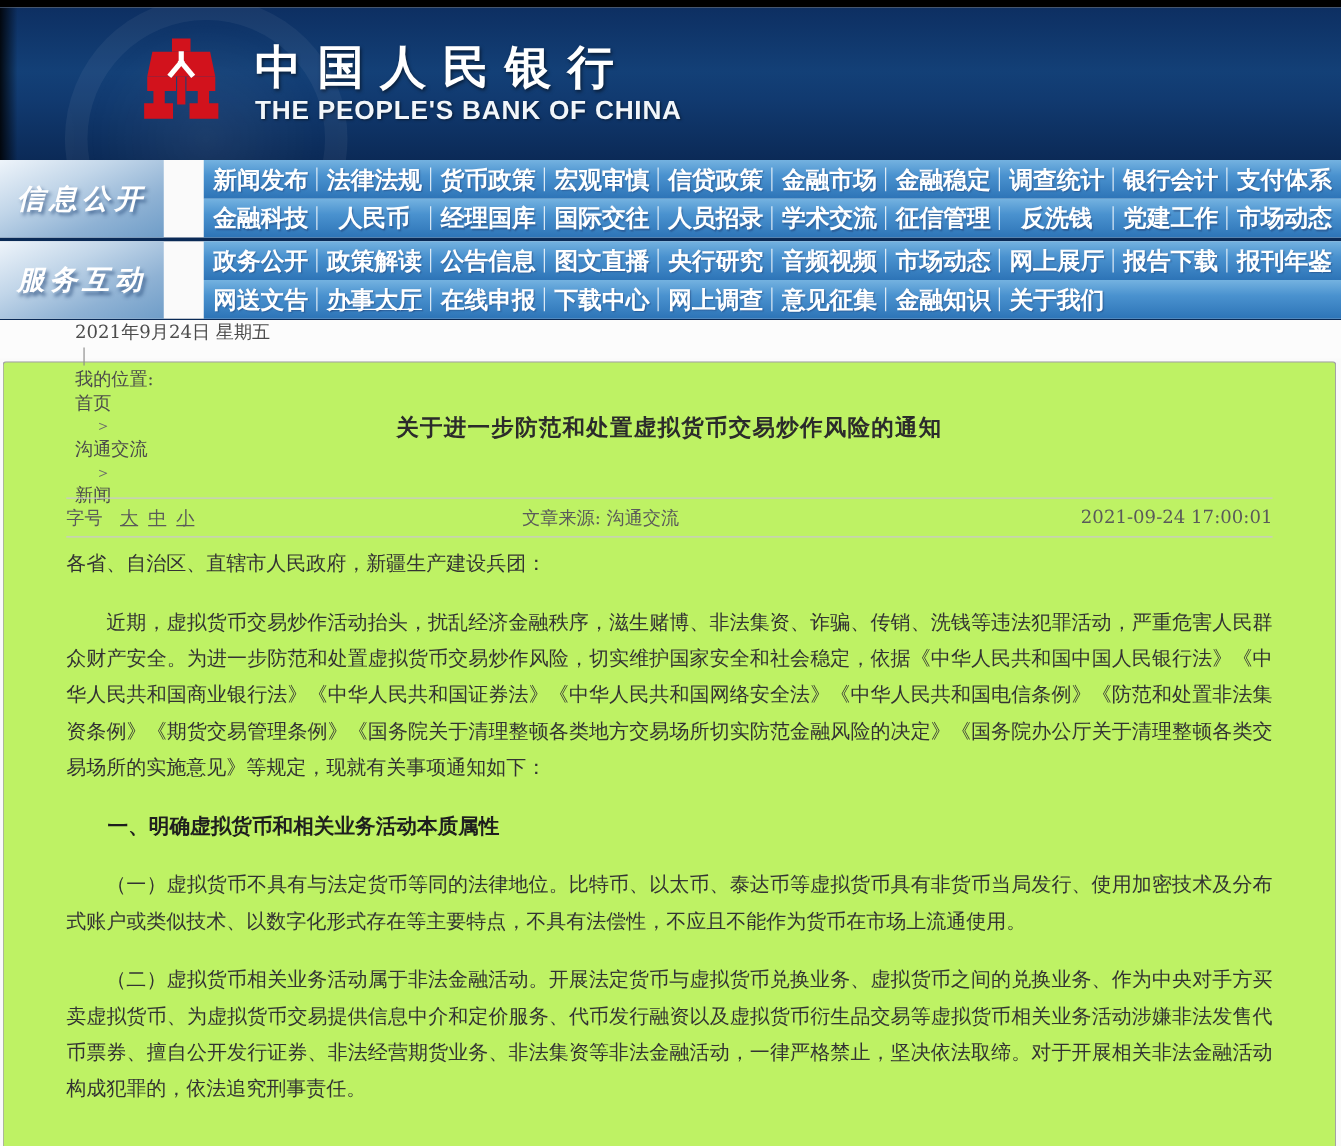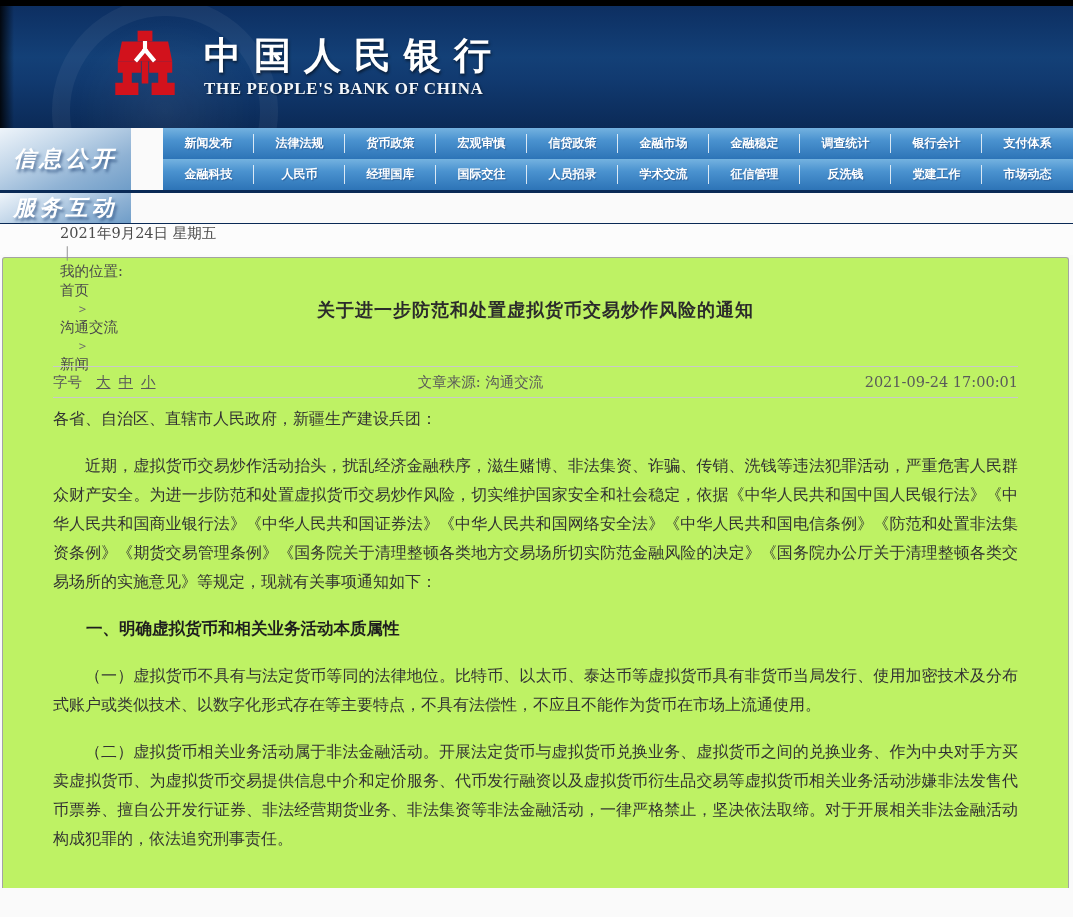--- a/index.html
+++ b/index.html
@@ -32,22 +32,22 @@
     background:linear-gradient(90deg, rgba(0,0,0,0.85), rgba(0,0,0,0));
   }
   .brand-link { display:flex; align-items:center; margin-left:112px; text-decoration:none; position:relative; z-index:2; }
   .logo-svg { width:66px; height:80px; margin-right:26px; }
   .brand-cn {
     color:#ffffff; font-size:37px; font-weight:bold; letter-spacing:13px;
     font-family:"DejaVu Serif","Liberation Serif",serif;
     text-shadow:1px 2px 3px rgba(0,0,0,0.55); white-space:nowrap; line-height:1.1;
   }
   .brand-en {
-    color:#f2f6fa; font-size:17px; font-weight:bold; letter-spacing:0.6px;
-    margin-top:4px; text-shadow:1px 1px 2px rgba(0,0,0,0.5); white-space:nowrap;font-family:Liberation Serif, serif;
+    color:#f2f6fa; font-size:21px; font-weight:bold; letter-spacing:0.6px;
+    margin-top:4px; text-shadow:1px 1px 2px rgba(0,0,0,0.5); white-space:nowrap;
   }
 
   
   .mainnav { border-bottom:1px solid #0a2a56; }
   .nav-block { display:flex;gap:32px; }
   .nav-block.first { border-bottom:3px solid #0a2a56; }
   .nav-label {
     width:131px; flex:0 0 131px; display:flex; align-items:center; justify-content:center;
     background:linear-gradient(155deg,#eef4fa 0%, #c2d6e9 35%, #8fb2d4 70%, #6f9dc8 100%);
     color:#ffffff; font-size:22px; font-weight:bold; font-style:italic;
@@ -55,21 +55,21 @@
     font-family:"Liberation Serif","DejaVu Serif",serif;
   }
   .nav-rows { flex:1; display:flex; flex-direction:column; }
   .nav-row {
     height:31px; display:flex; align-items:stretch;
     background:linear-gradient(180deg,#74b2e0 0%, #4a92cf 40%, #2d74b7 100%);
   }
   .nav-item {
     position:relative; width:10%; flex:0 0 10%;
     display:flex; align-items:center; justify-content:center;
-    color:#ffffff; font-size:12px; font-weight:bold; text-decoration:none;
+    color:#ffffff; font-size:19px; font-weight:bold; text-decoration:none;
     text-shadow:1px 1px 1px rgba(30,60,110,0.45); cursor:pointer; white-space:nowrap;
   }
   .nav-item::after {
     content:""; position:absolute; right:0; top:6px; bottom:6px; width:1px;
     background:rgba(255,255,255,0.8);
   }
   .nav-item.last::after { display:none; }
   .nav-item.current { text-decoration:underline; }
 
   
@@ -178,20 +178,44 @@
             <a class="nav-item">学术交流</a>
             <a class="nav-item">征信管理</a>
             <a class="nav-item">反洗钱</a>
             <a class="nav-item">党建工作</a>
             <a class="nav-item last">市场动态</a>
           </div>
         </div>
     </div>
     <div class="nav-block">
       <div class="nav-label">服务互动</div>
+      <div class="nav-rows">
+          <div class="nav-row">
+            <a class="nav-item">政务公开</a>
+            <a class="nav-item">政策解读</a>
+            <a class="nav-item">公告信息</a>
+            <a class="nav-item">图文直播</a>
+            <a class="nav-item">央行研究</a>
+            <a class="nav-item">音频视频</a>
+            <a class="nav-item">市场动态</a>
+            <a class="nav-item">网上展厅</a>
+            <a class="nav-item">报告下载</a>
+            <a class="nav-item last">报刊年鉴</a>
+          </div>
+          <div class="nav-row">
+            <a class="nav-item">网送文告</a>
+            <a class="nav-item current">办事大厅</a>
+            <a class="nav-item">在线申报</a>
+            <a class="nav-item">下载中心</a>
+            <a class="nav-item">网上调查</a>
+            <a class="nav-item">意见征集</a>
+            <a class="nav-item">金融知识</a>
+            <a class="nav-item last">关于我们</a>
+          </div>
+        </div>
     </div>
   </nav>
 
   <div class="breadcrumb">
     <span class="bc-date">2021年9月24日 星期五</span>
     <span class="bc-divider">｜</span>
     <span class="bc-loc">我的位置:</span>
     <a>首页</a>
     <span class="bc-arrow">＞</span>
     <a>沟通交流</a>

